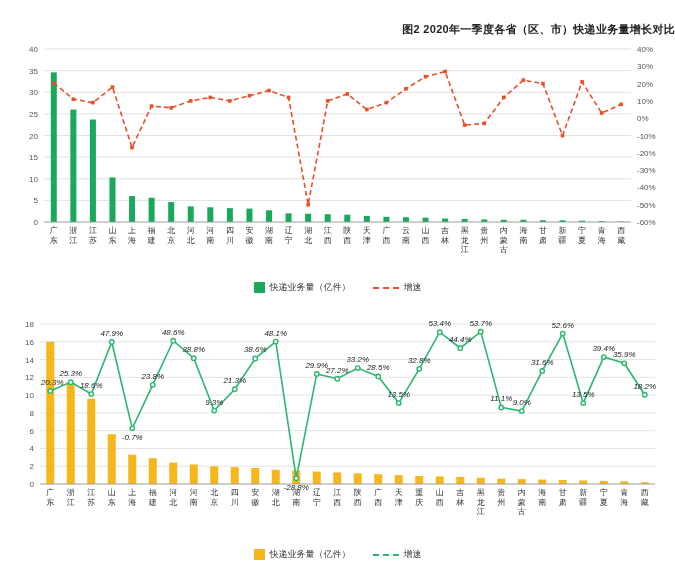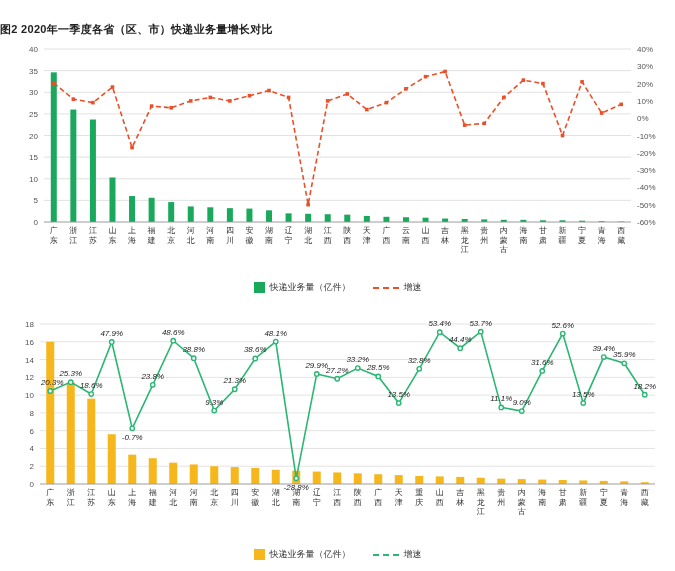--- a/index.html
+++ b/index.html
@@ -5,21 +5,21 @@
   html,body{margin:0;padding:0;}
   body{
     width:675px;height:571px;
     background:#ffffff;
     font-family:"Liberation Sans","DejaVu Sans",sans-serif;
     color:#333;
     overflow:hidden;
   }
   .chart-block{position:relative;width:675px;}
   .chart-title{
-    text-align:left;
+    text-align:right;
     font-size:11px;
     font-weight:bold;
     color:#222;
     letter-spacing:0.3px;
   }
   .plot-wrap{position:relative;}
   svg{display:block;}
   .legend{
     display:flex;
     justify-content:center;

